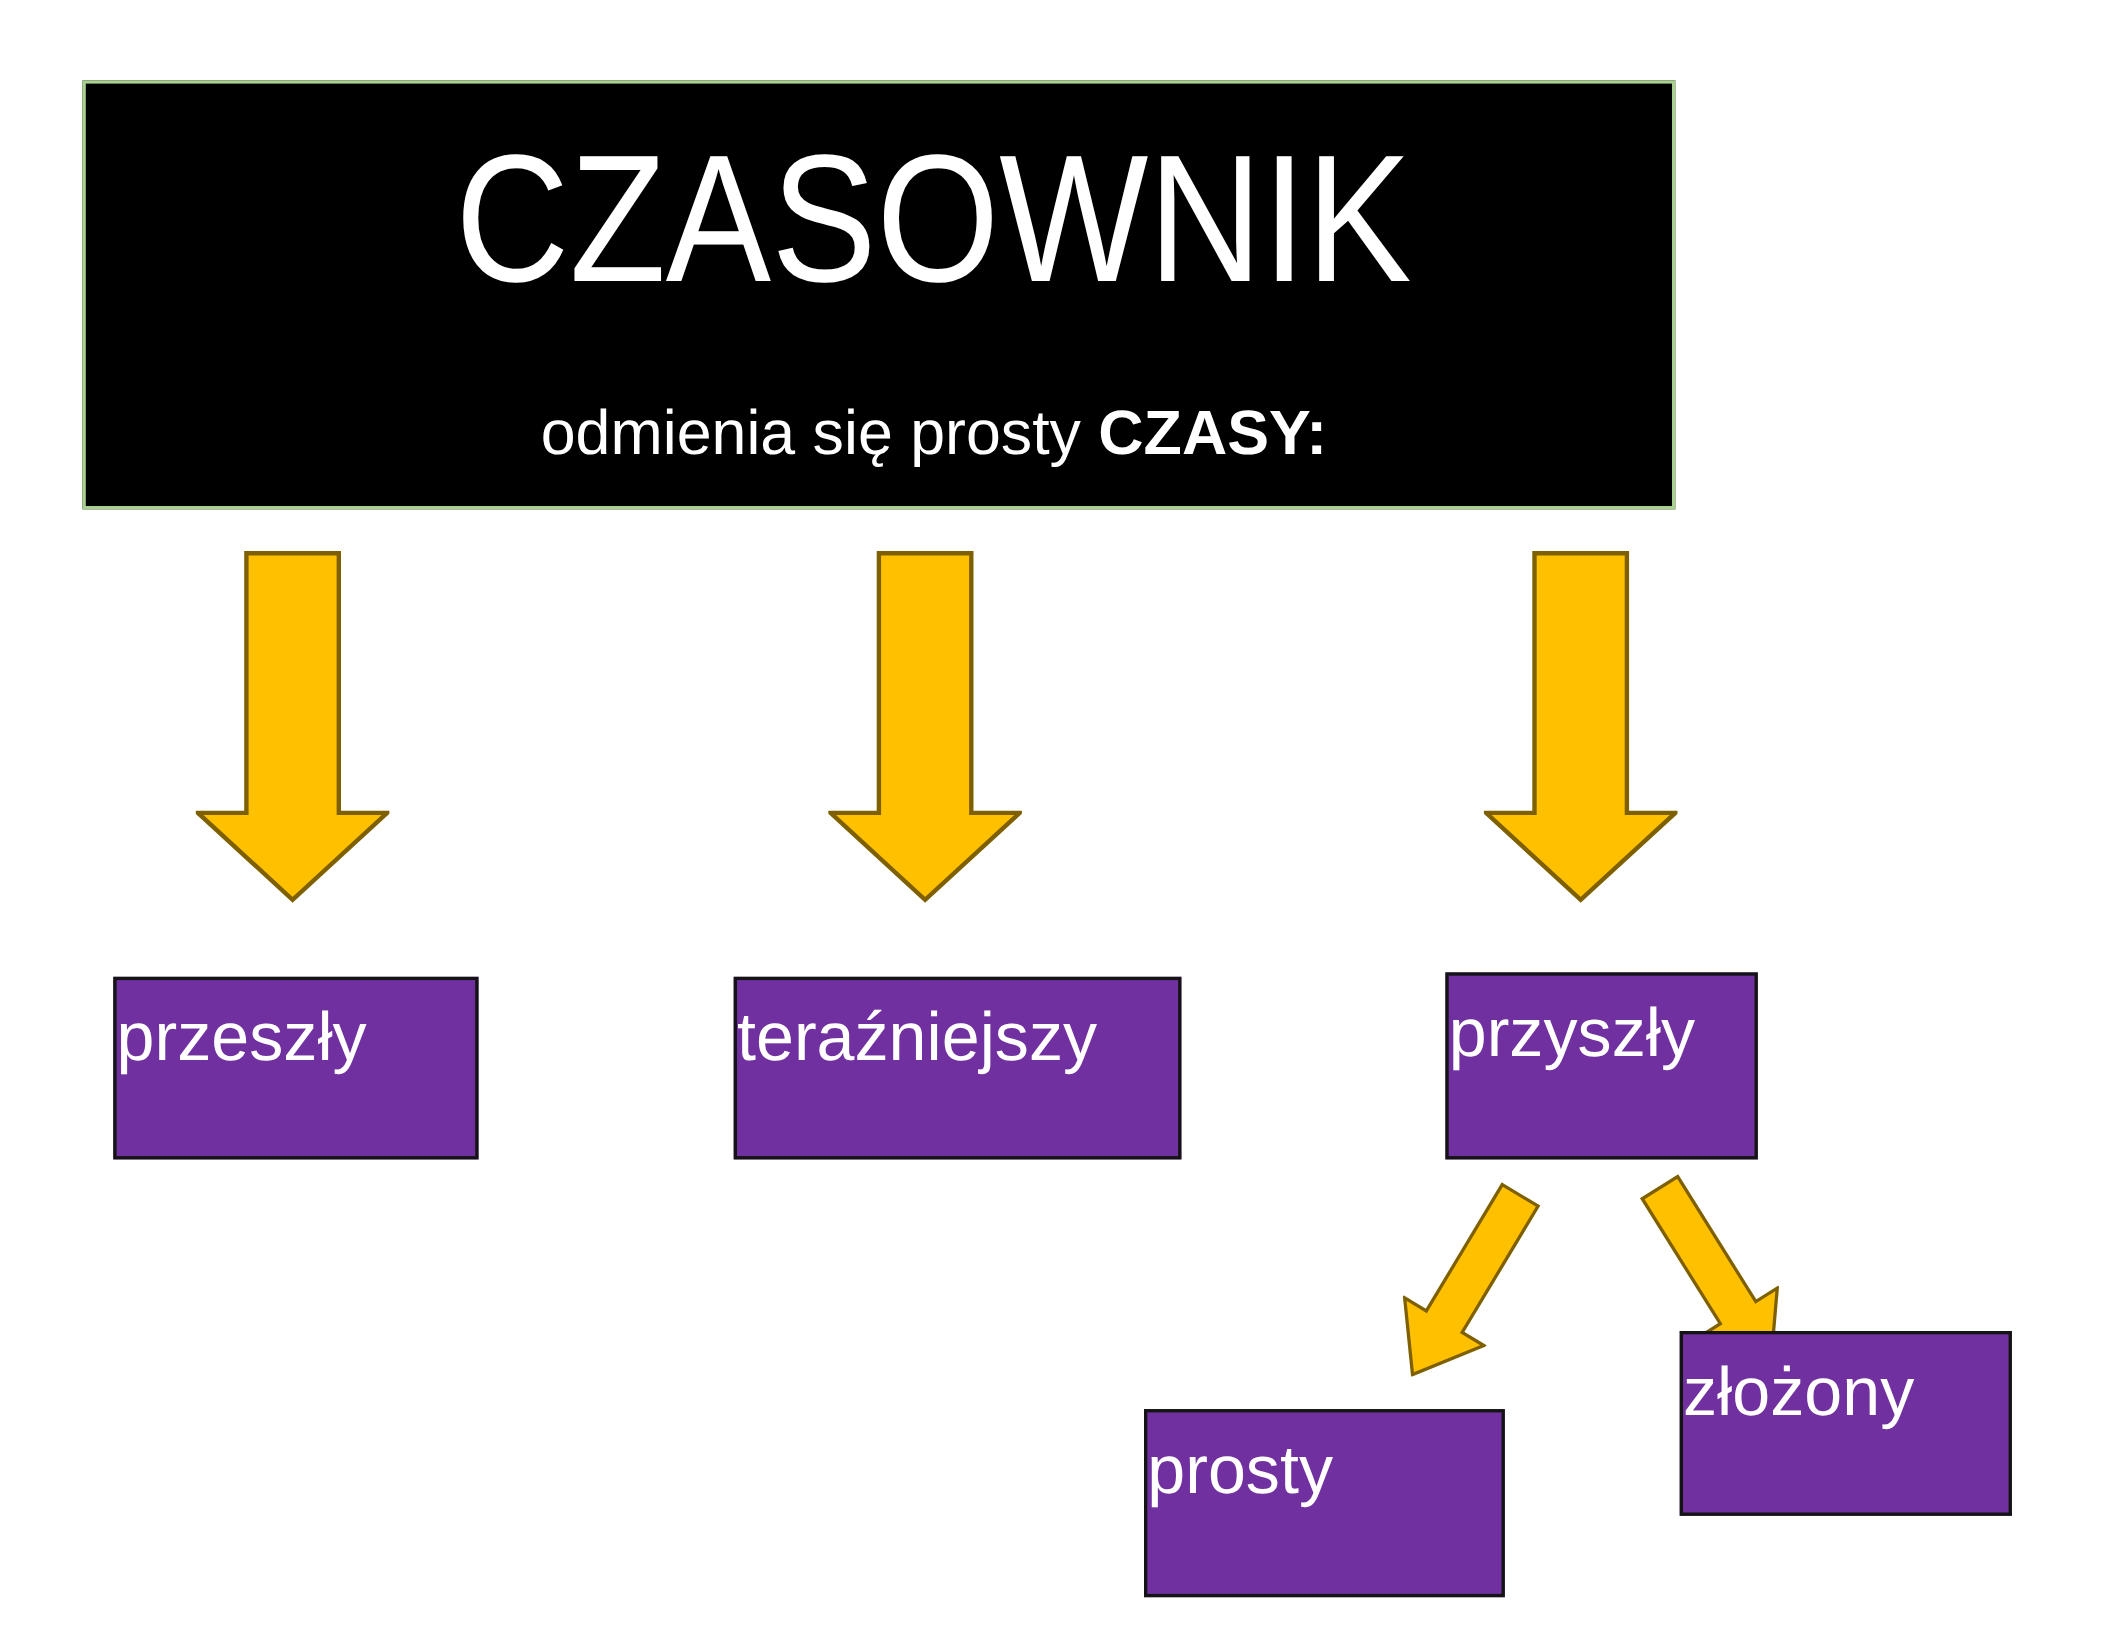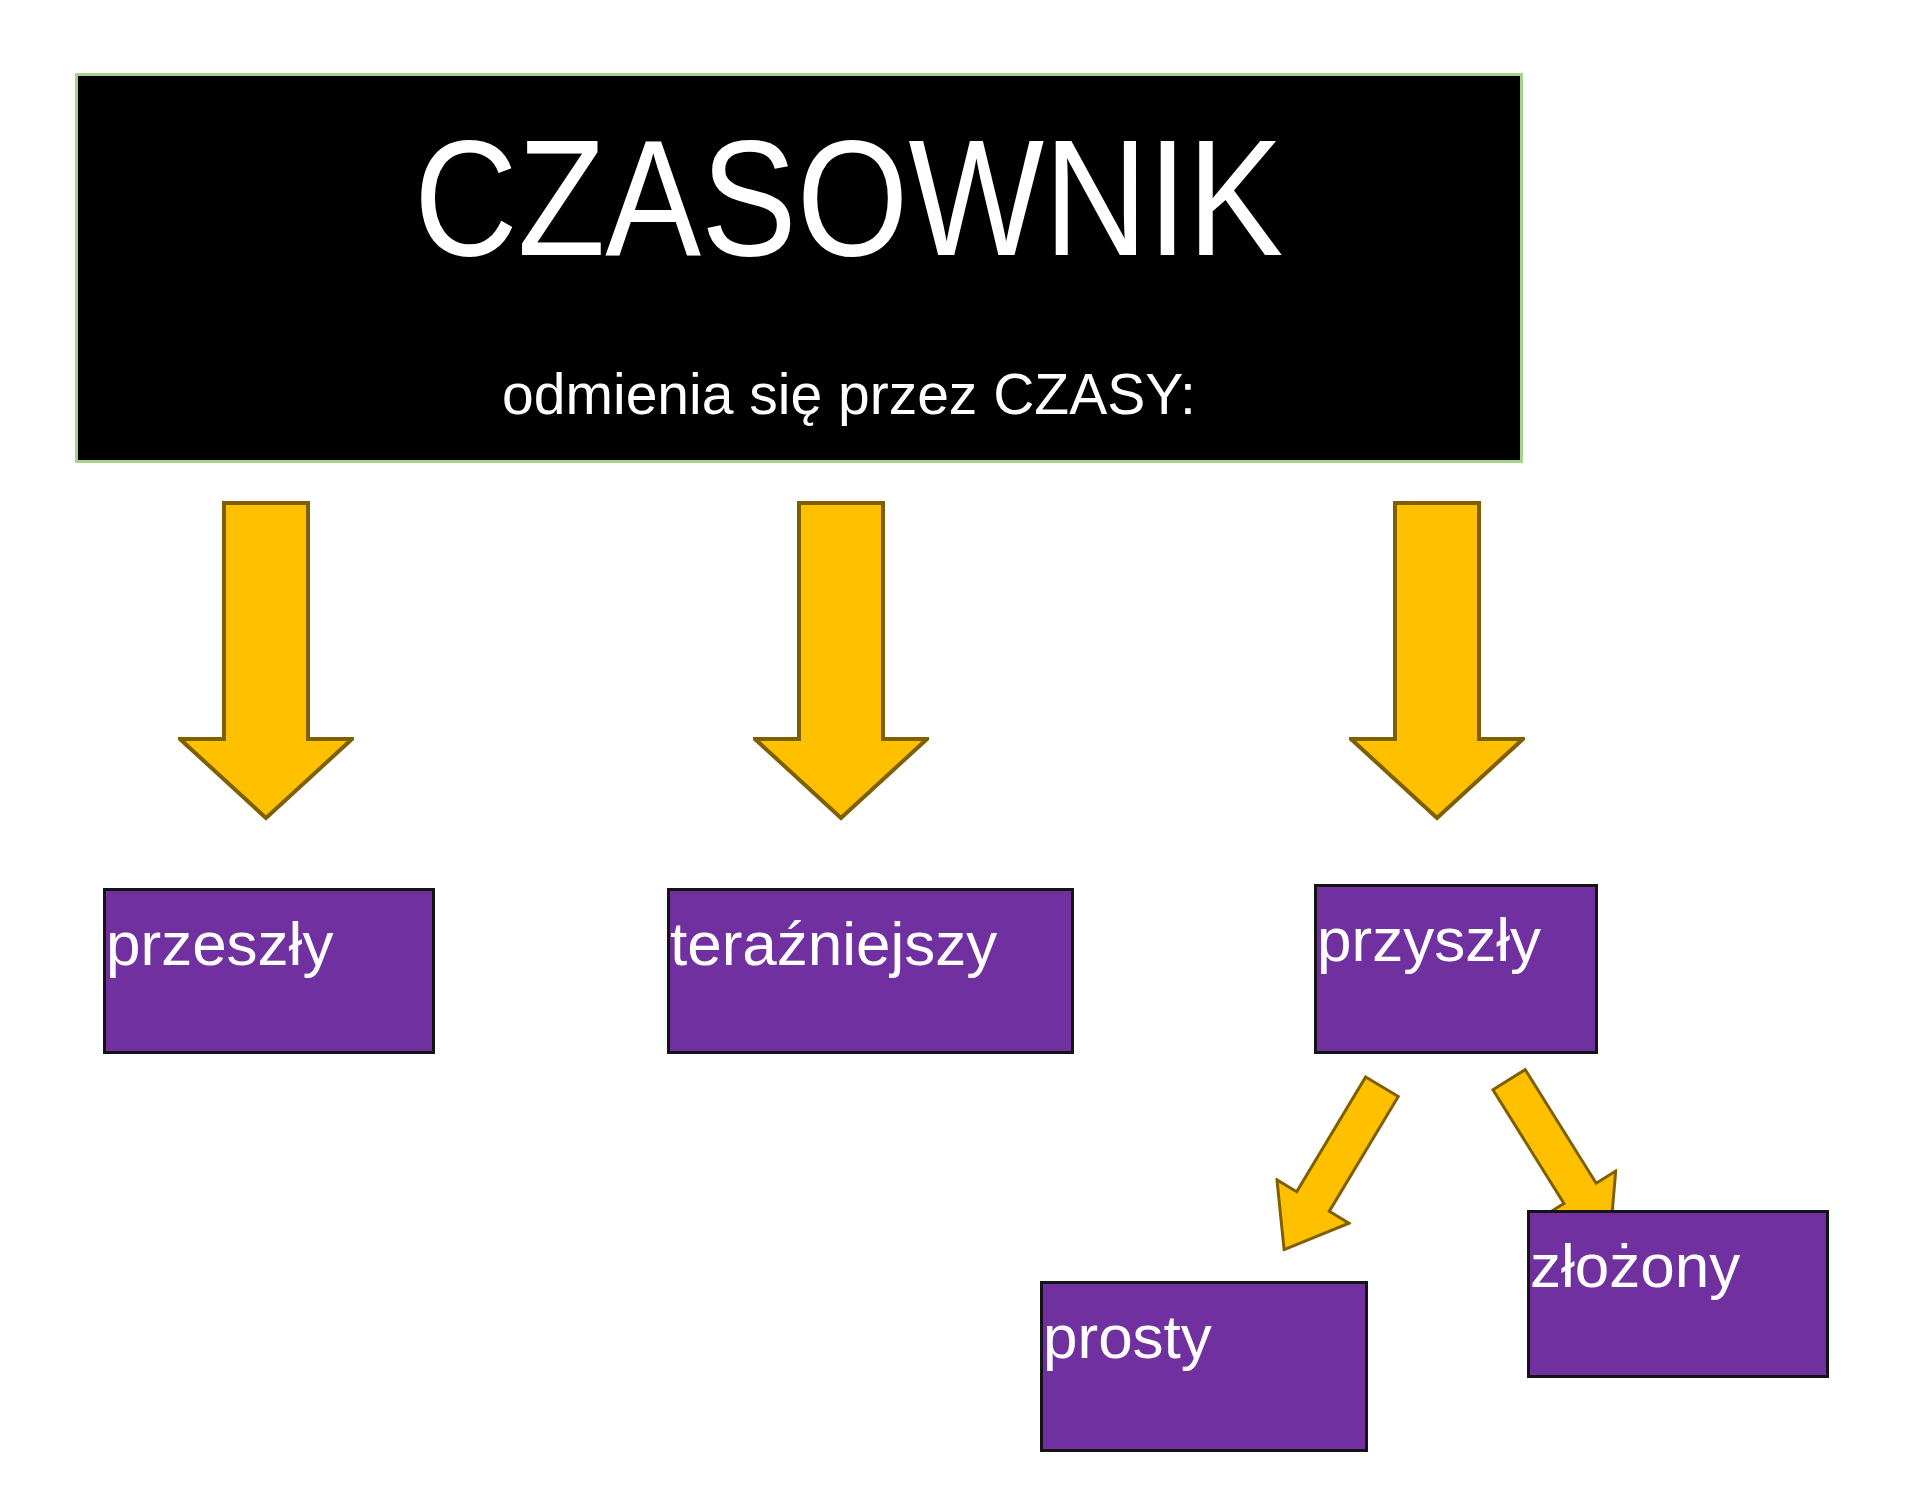--- a/index.html
+++ b/index.html
@@ -46,21 +46,21 @@
     transform:scaleX(0.87);
     transform-origin:center;
   }
   .subtitle{
     margin-top:85px;
     font-size:57px;
     line-height:1;
     font-weight:400;
     white-space:nowrap;
   }
-  .subtitle b{font-weight:400;}
+  .subtitle b{font-weight:700;}
   .arrow{
     position:absolute;
   }
   .arrow svg{display:block;}
   .diag-left{transform-origin:44px 0;transform:rotate(31deg);}
   .diag-right{transform-origin:44px 0;transform:rotate(-32deg);}
   .pbox{
     position:absolute;
     background:var(--box_fill);
     border:3px solid var(--box_border);
@@ -92,21 +92,21 @@
   .dpoly{stroke-width:3;}
 </style>
 </head>
 <body>
 
 <div class="canvas">
 
   <div class="header">
     <div class="header-inner">
       <div class="title"><span class="squeeze">CZASOWNIK</span></div>
-      <div class="subtitle"><span>odmienia się przez </span><b>CZASY:</b></div>
+      <div class="subtitle"><span>odmienia się prosty </span><b>CZASY:</b></div>
     </div>
   </div>
 
   <div class="arrow varrow1">
     <svg width="176" height="320" viewBox="0 0 176 320">
       <polygon points="46,2 130,2 130,238 174,238 88,317 2,238 46,238"></polygon>
     </svg>
   </div>
   <div class="arrow varrow2">
     <svg width="176" height="320" viewBox="0 0 176 320">

